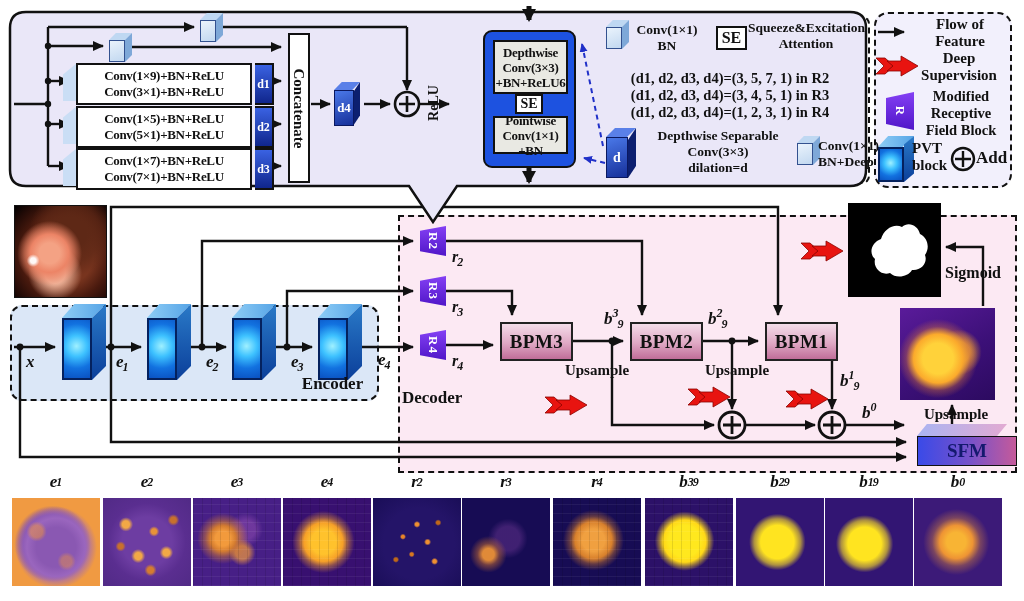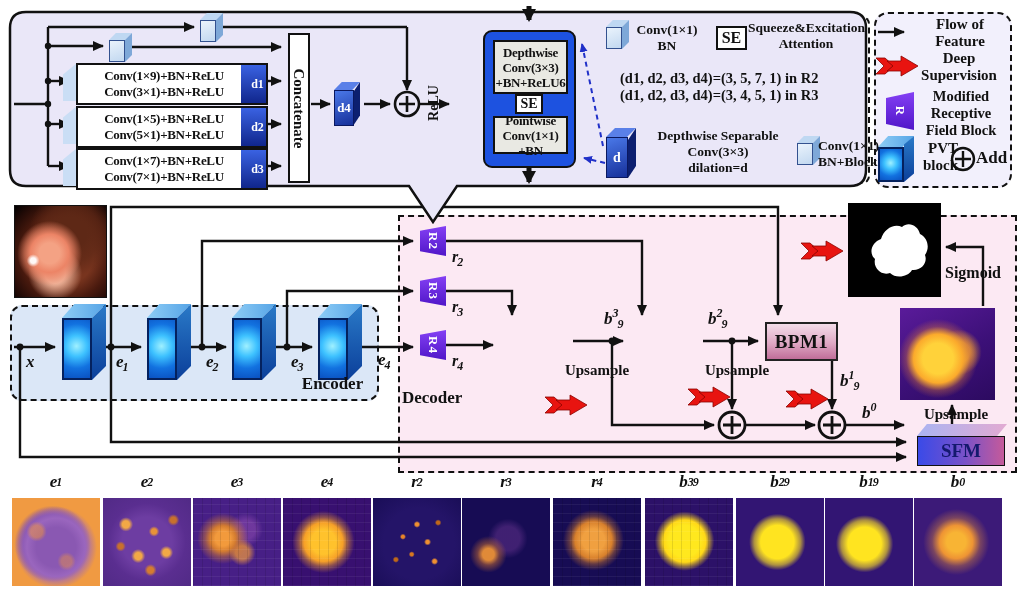--- a/index.html
+++ b/index.html
@@ -17,23 +17,23 @@
   .innerLegend{border:2px dashed #111;border-radius:8px;}
   .encoderBox{border:2px dashed #111;border-radius:12px;background:#dbe7f7;}
   .decoderBox{border:2px dashed #111;background:#fce9f3;}
   
   .stack{width:204px;height:46px;}
   .stack .bevel{position:absolute;left:0;top:6px;width:14px;height:38px;background:#cadef5;
     clip-path:polygon(0 100%,0 30%,100% 0,100% 100%);}
   .stack .front{position:absolute;left:13px;top:6px;width:172px;height:38px;background:#fff;
     border:2px solid #111;display:flex;flex-direction:column;align-items:center;justify-content:center;}
   .stack .front div{font-weight:bold;font-size:13px;line-height:16px;letter-spacing:-0.3px;white-space:nowrap;}
-  .stack .tag{position:absolute;left:178px;top:6px;width:17px;height:38px;
+  .stack .tag{position:absolute;left:192px;top:6px;width:17px;height:38px;
     background:linear-gradient(180deg,#3a62e2,#10268c);border:2px solid #111;border-left:none;
-    color:#fff;font-weight:bold;font-size:12px;display:flex;align-items:center;justify-content:center;padding-left:8px;}
+    color:#fff;font-weight:bold;font-size:12px;display:flex;align-items:center;justify-content:center;}
   
   .cube{width:23px;height:29px;}
   .cube .t{position:absolute;left:0;top:0;width:23px;height:7px;background:#bfd8f2;
     clip-path:polygon(0 100%,30% 0,100% 0,70% 100%);}
   .cube .r{position:absolute;left:16px;top:0;width:7px;height:29px;background:#7ea8d8;
     clip-path:polygon(0 24%,100% 0,100% 76%,0 100%);}
   .cube .f{position:absolute;left:0;top:7px;width:16px;height:22px;
     background:linear-gradient(160deg,#eaf3fc,#c2d8f0);border:1.5px solid #33518f;box-sizing:border-box;}
   
   .cubeD .t{background:#5a80e8;}
@@ -64,21 +64,21 @@
   .module .se{position:absolute;left:30px;top:62px;width:28px;height:20px;background:#fff;border:2px solid #111;
     box-sizing:border-box;font-weight:bold;font-size:14px;display:flex;align-items:center;justify-content:center;}
   .seBox{background:#fff;border:2px solid #111;box-sizing:border-box;font-weight:bold;}
   
   .vwrap span{display:block;transform:rotate(90deg);white-space:nowrap;}
   .vwrapccw span{display:block;transform:rotate(-90deg);white-space:nowrap;}
   
   .sfm{width:96px;height:44px;}
   .sfm .st{position:absolute;left:4px;top:0;width:90px;height:12px;
     background:linear-gradient(90deg,#aab4f2,#e2aad2);clip-path:polygon(0 100%,11% 0,100% 0,89% 100%);}
-  .sfm .sf{position:absolute;left:4px;top:12px;width:88px;height:30px;border:1.5px solid #111;box-sizing:border-box;
+  .sfm .sf{position:absolute;left:4px;top:12px;width:100px;height:30px;border:1.5px solid #111;box-sizing:border-box;
     background:linear-gradient(90deg,#3a4ae8 0%,#7a52c8 55%,#c55a9a 100%);
     color:#14196e;font-weight:bold;font-size:19px;display:flex;align-items:center;justify-content:center;}
   
   .endo{background:
     radial-gradient(circle at 20% 60%,rgba(255,255,255,.95) 0 3%,rgba(255,255,255,0) 7%),
     radial-gradient(circle at 38% 52%,#f4a284 0 14%,#ec8466 26%,rgba(236,132,102,.6) 34%,transparent 44%),
     radial-gradient(circle at 44% 74%,#f0b49a 0 12%,rgba(240,180,154,.5) 22%,transparent 32%),
     radial-gradient(circle at 62% 30%,#5e2816 0 18%,rgba(94,40,22,.7) 34%,transparent 50%),
     radial-gradient(circle at 55% 55%,#78341e 0 40%,#4a1a0e 62%,#200a06 85%,#000 100%),#1a0806;
     border:1px solid #111;}
@@ -327,42 +327,43 @@
     </div>
   <div class="a lbl b txt13" style="left:630px;top:22px;width:74px;text-align:center;">
     <div>Conv(1×1)</div>
     <div>BN</div>
   </div>
   <div class="a fg c seBox" style="left:716px;top:26px;width:31px;height:24px;font-size:16px;">SE</div>
   <div class="a lbl b txt13" style="left:748px;top:20px;width:116px;text-align:center;">
     <div>Squeeze&amp;Excitation</div>
     <div>Attention</div>
   </div>
-  <div class="a lbl b txt14" style="left:620px;top:70px;width:252px;">
+  <div class="a lbl b txt14" style="left:604px;top:70px;width:252px;text-align:center;">
     <div>(d1, d2, d3, d4)=(3, 5, 7, 1) in R2</div>
     <div>(d1, d2, d3, d4)=(3, 4, 5, 1) in R3</div>
+    <div>(d1, d2, d3, d4)=(1, 2, 3, 1) in R4</div>
   </div>
   <div class="a fg cube cubeD" style="left:606px;top:128px;width:30px;height:50px;">
     <div class="t" style="width:30px;height:9px;"></div>
     <div class="r" style="left:22px;width:8px;height:50px;"></div>
     <div class="f" style="width:22px;height:41px;top:9px;font-size:14px;">d</div>
   </div>
   <div class="a lbl b txt13" style="left:640px;top:128px;width:156px;text-align:center;">
     <div>Depthwise Separable</div>
     <div>Conv(3×3)</div>
     <div>dilation=d</div>
   </div>
   <div class="a fg cube" style="left:797px;top:136px;">
       <div class="t"></div>
       <div class="r"></div>
       <div class="f"></div>
     </div>
   <div class="a lbl b txt13" style="left:818px;top:138px;width:48px;text-align:center;">
     <div>Conv(1×1)</div>
-    <div>BN+Block</div>
+    <div>BN+Deep</div>
   </div>
 
   <div class="a lbl b txt15" style="left:906px;top:50px;width:106px;text-align:center;">
     <div>Deep</div>
     <div>Supervision</div>
   </div>
   <div class="a lbl b txt15" style="left:910px;top:16px;width:100px;text-align:center;">
     <div>Flow of</div>
     <div>Feature</div>
   </div>
@@ -372,21 +373,21 @@
   <div class="a lbl b txt14" style="left:912px;top:88px;width:98px;text-align:center;">
     <div>Modified</div>
     <div>Receptive</div>
     <div>Field Block</div>
   </div>
   <div class="a fg pvt" style="left:878px;top:136px;width:36px;height:46px;">
     <div class="pt" style="width:36px;height:11px;"></div>
     <div class="pr" style="left:26px;width:10px;height:46px;"></div>
     <div class="pf" style="width:26px;height:35px;top:11px;"></div>
   </div>
-  <div class="a lbl b txt15" style="left:912px;top:140px;width:46px;text-align:right;">
+  <div class="a lbl b txt15" style="left:912px;top:140px;width:46px;text-align:left;">
     <div>PVT</div>
     <div>block</div>
   </div>
   <div class="a lbl b" style="left:976px;top:148px;width:36px;font-size:17px;">Add</div>
 
   <div class="a fg endo" style="left:14px;top:205px;width:91px;height:91px;"></div>
 
   <div class="a fg pvt" style="left:62px;top:304px;">
       <div class="pt"></div>
       <div class="pr"></div>
@@ -424,20 +425,22 @@
     <span>R3</span>
     </div>
   <div class="a fg c trap" style="left:420px;top:330px;width:26px;height:30px;">
     <span>R4</span>
     </div>
 
   <div class="a lbl m m16" style="left:452px;top:248px;"><span>r</span><sub>2</sub></div>
   <div class="a lbl m m16" style="left:452px;top:298px;"><span>r</span><sub>3</sub></div>
   <div class="a lbl m m16" style="left:452px;top:352px;"><span>r</span><sub>4</sub></div>
 
+  <div class="a fg c bpm" style="left:500px;top:322px;">BPM3</div>
+  <div class="a fg c bpm" style="left:630px;top:322px;">BPM2</div>
   <div class="a fg c bpm" style="left:765px;top:322px;">BPM1</div>
 
   <div class="a lbl m" style="left:586px;top:306px;margin-left:18px;">
     <span>b</span><sup>3</sup><sub>9</sub></div>
   <div class="a lbl m" style="left:708px;top:306px;">
     <span>b</span><sup>2</sup><sub>9</sub></div>
   <div class="a lbl m" style="left:840px;top:368px;">
     <span>b</span><sup>1</sup><sub>9</sub></div>
   <div class="a lbl m" style="left:862px;top:400px;">
     <span>b</span><sup>0</sup></div>

